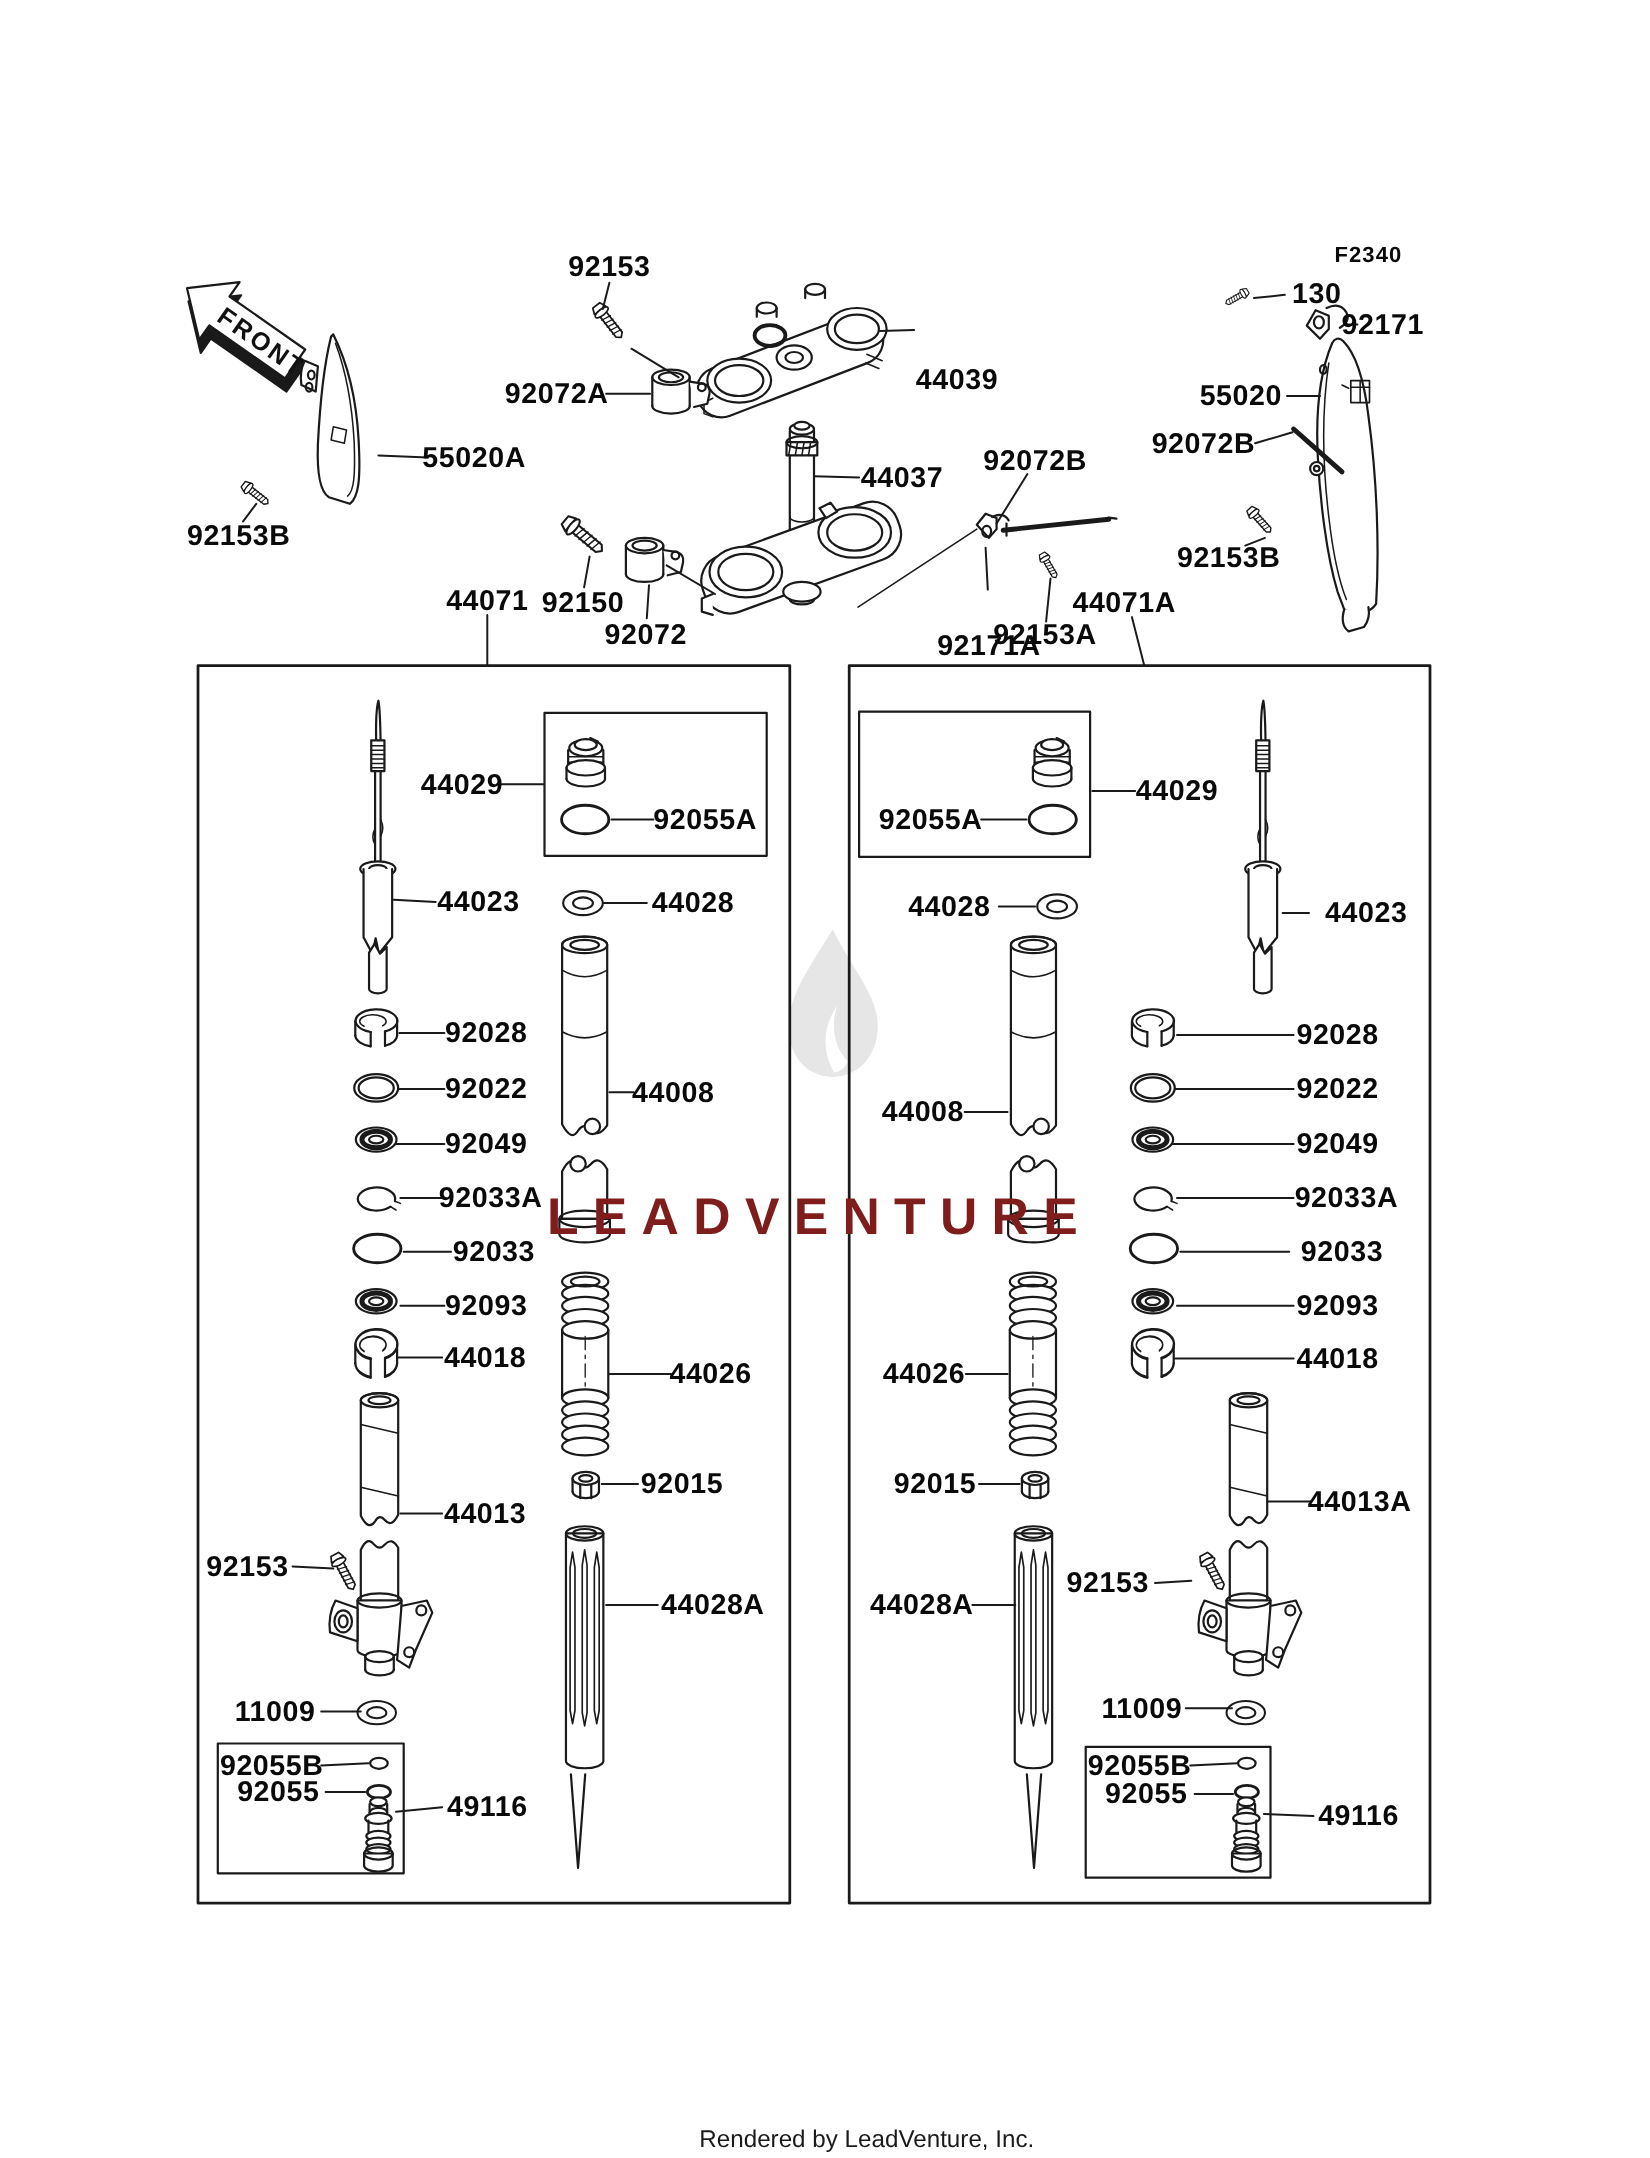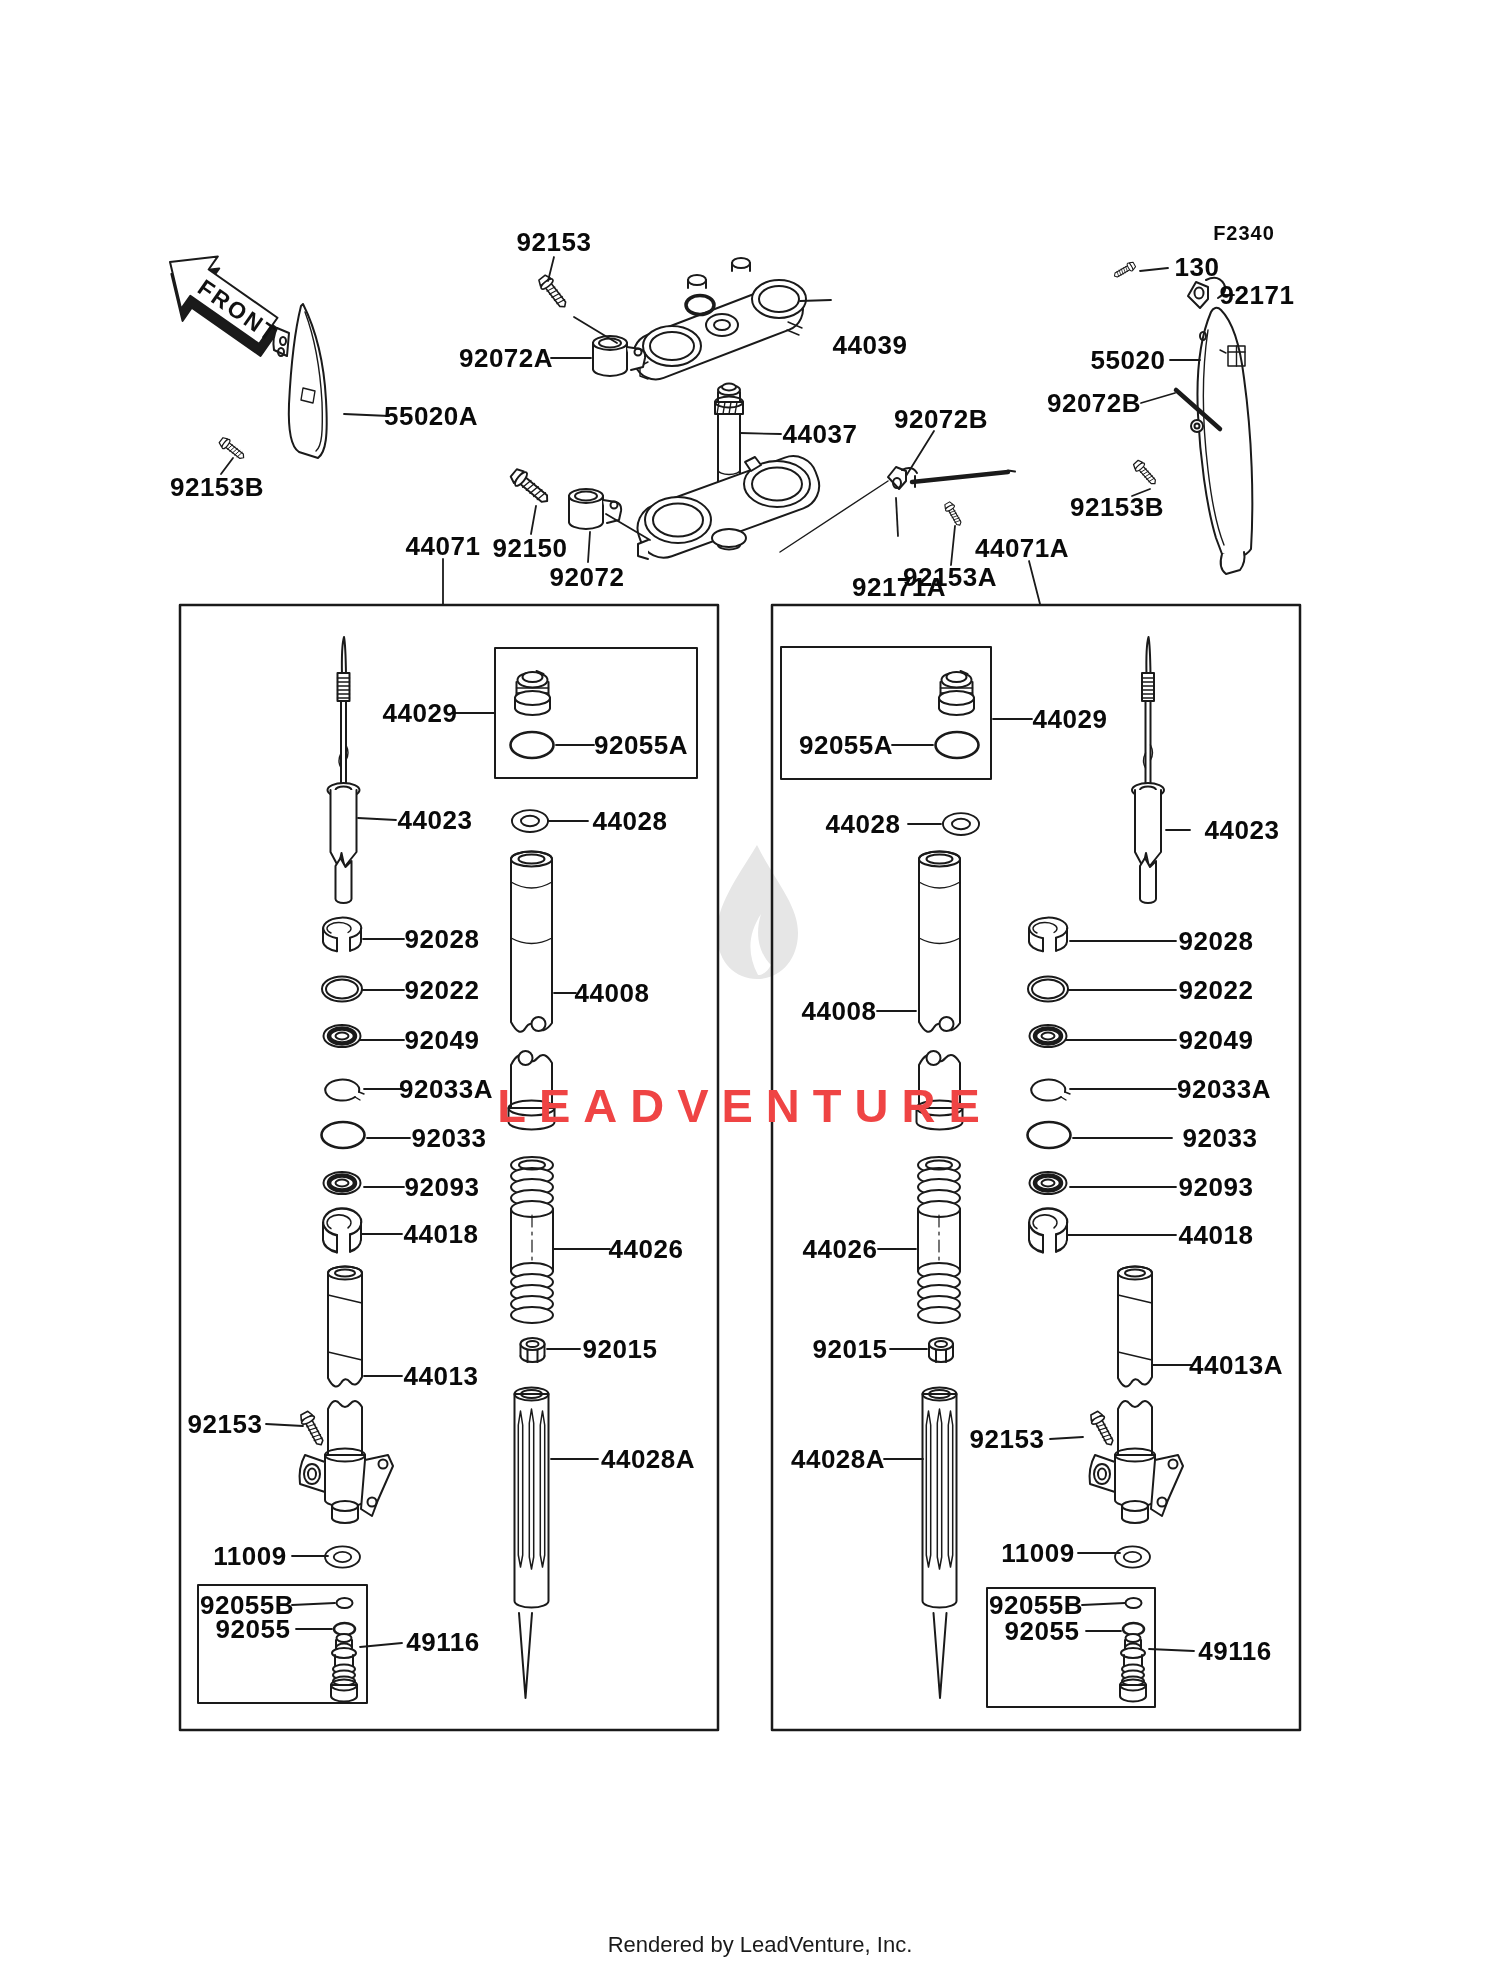--- a/index.html
+++ b/index.html
@@ -9,21 +9,21 @@
   .ink{stroke:#1a1a1a;stroke-width:2;fill:none;stroke-linecap:round;stroke-linejoin:round;}
   .wf{fill:#ffffff;}
   .dk{fill:#1a1a1a;}
   .thin{stroke-width:1.4;}
   .lbl{position:absolute;transform:translate(-50%,-50%);font-weight:bold;font-size:26px;
        color:#0a0a0a;letter-spacing:0.5px;white-space:nowrap;}
   .code{font-size:20px;letter-spacing:1px;}
   .credit{position:absolute;transform:translate(-50%,-50%);font-size:22px;font-weight:normal;
           color:#1a1a1a;white-space:nowrap;}
   .wm{position:absolute;transform:translate(-50%,-50%);font-size:47px;font-weight:bold;
-      letter-spacing:13px;color:#ef4444;white-space:nowrap;}
+      letter-spacing:13px;color:#7f1d1d;white-space:nowrap;}
   .front-text{font-weight:bold;font-size:23px;letter-spacing:2.5px;fill:#111;}
 </style>
 </head>
 <body>
 
 <div class="canvas">
 
 <svg class="art" width="1500" height="1962" viewBox="0 0 1500 1962">
 <defs>
   <g id="g-washer">
@@ -376,21 +376,21 @@
     <path d="M1078,1553 L1120,1553"></path>
     <path d="M1082,1605 L1125,1603"></path>
     <path d="M1086,1631 L1121,1631"></path>
     <path d="M1149,1649 L1194,1651"></path>
   </g>
 </g>
 </svg>
 
 <div class="lbl code" style="left:1244px;top:233px;">F2340</div>
 <div class="wm" style="left:745px;top:1105px;">LEADVENTURE</div>
-<div class="credit" style="left:760px;top:1945px;">Rendered by LeadVenture, Inc.</div>
+<div class="credit" style="left:788px;top:1945px;">Rendered by LeadVenture, Inc.</div>
 
 <div class="lbl" style="left:554px;top:242px;">92153</div>
 <div class="lbl" style="left:870px;top:300px;margin-top:45px;">44039</div>
 <div class="lbl" style="left:506px;top:358px;">92072A</div>
 <div class="lbl" style="left:431px;top:416px;">55020A</div>
 <div class="lbl" style="left:217px;top:487px;">92153B</div>
 <div class="lbl" style="left:820px;top:434px;">44037</div>
 <div class="lbl" style="left:530px;top:548px;">92150</div>
 <div class="lbl" style="left:587px;top:577px;">92072</div>
 <div class="lbl" style="left:443px;top:546px;text-align:right;">44071</div>

